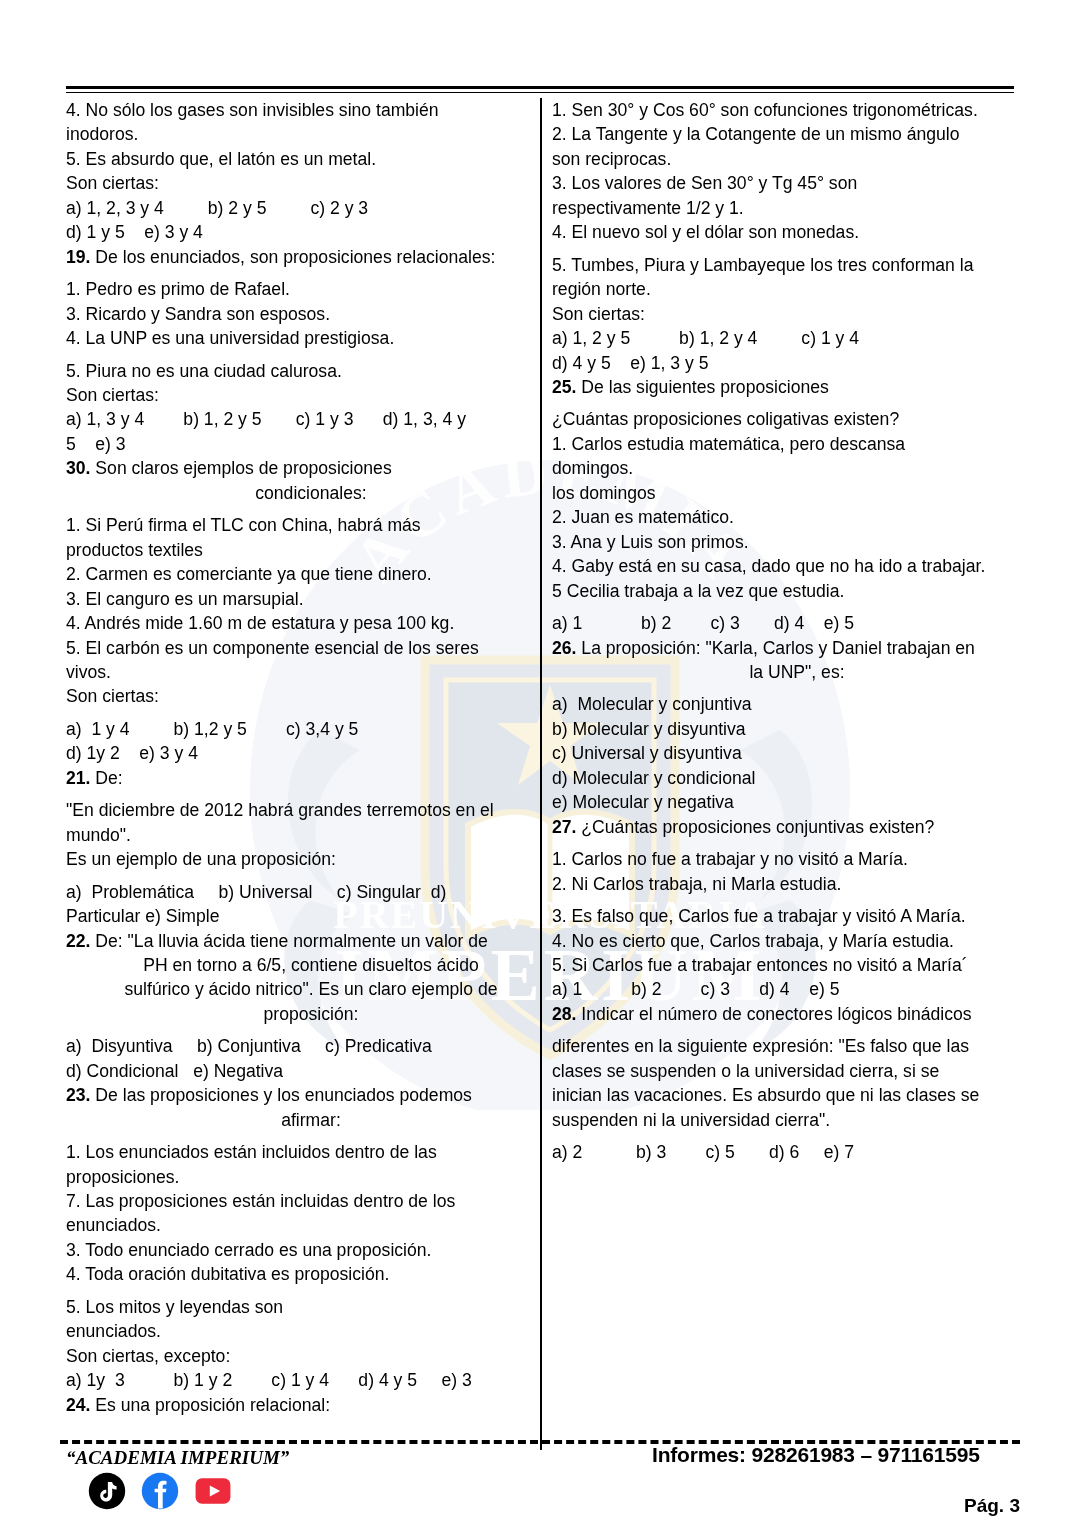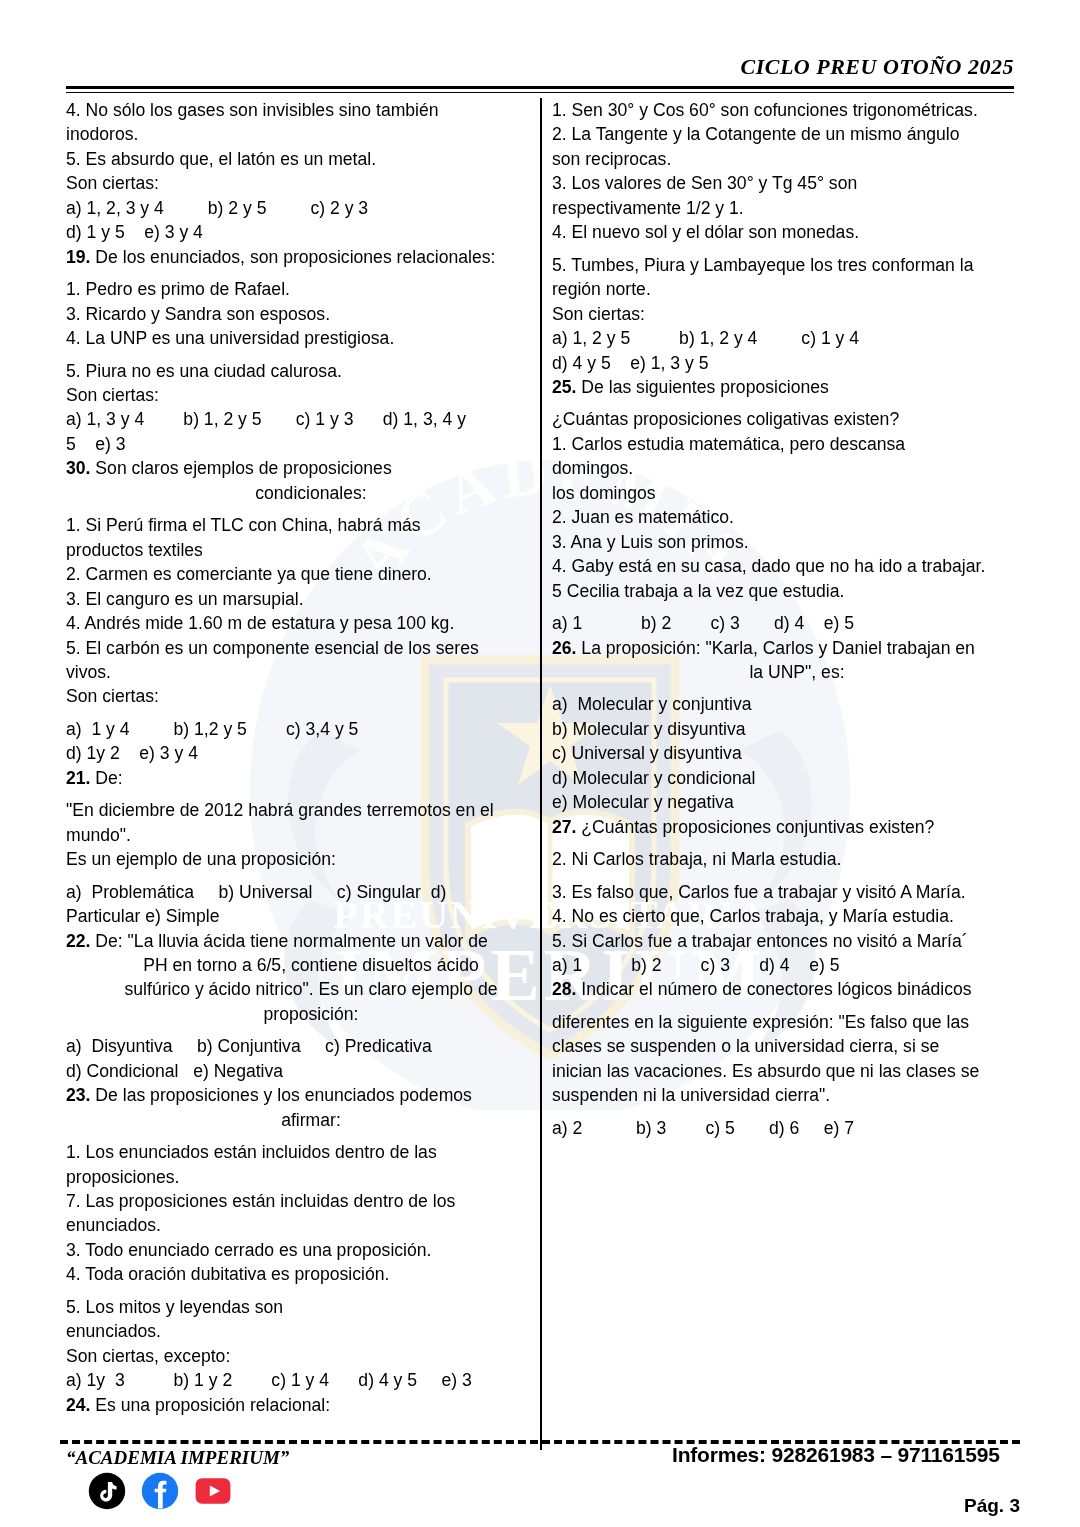--- a/index.html
+++ b/index.html
@@ -124,21 +124,20 @@
     white-space: nowrap;
   }
   .footer-informes {
     left: 652px;
     top: 1443px;
     font-family: "Liberation Sans", sans-serif;
     font-weight: bold;
     font-size: 21px;
     letter-spacing: -0.2px;
     white-space: nowrap;
-    margin-left: 20px;
   }
   .footer-page {
     right: 60px;
     top: 1495px;
     font-family: "Liberation Sans", sans-serif;
     font-weight: bold;
     font-size: 19px;
     white-space: nowrap;
     margin-left: 24px;
   }
@@ -185,21 +184,20 @@
       <text font-family="Liberation Serif, serif" font-size="62" font-weight="bold" fill="#ffffff" letter-spacing="6" opacity="0.95">
         <textPath href="#arcPath" startOffset="50%" text-anchor="middle">ACADEMIA</textPath>
       </text>
 
       <text x="300" y="498" text-anchor="middle" font-family="Liberation Serif, serif" font-size="40" font-weight="bold" fill="#ffffff" letter-spacing="2">PREUNIVERSITARIA</text>
       <text x="300" y="570" text-anchor="middle" font-family="Liberation Serif, serif" font-size="74" font-weight="bold" fill="#ffffff" letter-spacing="4">IMPERIUM</text>
     </svg>
   </div>
 
   <div class="header">
-    <div class="header-right">CICLO  PREU OTOÑO 2025</div>
     <div class="header-rule-1"></div>
     <div class="header-rule-2"></div>
   </div>
 
   <div class="col-divider"></div>
 
   <div class="col col-left" id="left-col">
       <div class="line">4. No sólo los gases son invisibles sino también</div>
       <div class="line">inodoros.</div>
       <div class="line">5. Es absurdo que, el latón es un metal.</div>
@@ -290,20 +288,21 @@
       <div class="line"><span class="q">26.</span><span> La proposición: "Karla, Carlos y Daniel trabajan en</span></div>
       <div class="line indent-1">la UNP", es:</div>
       <div class="gap-sm"></div>
       <div class="line">a)  Molecular y conjuntiva</div>
       <div class="line">b) Molecular y disyuntiva</div>
       <div class="line">c) Universal y disyuntiva</div>
       <div class="line">d) Molecular y condicional</div>
       <div class="line">e) Molecular y negativa</div>
       <div class="line"><span class="q">27.</span><span> ¿Cuántas proposiciones conjuntivas existen?</span></div>
       <div class="gap-sm"></div>
+      <div class="line">1. Carlos no fue a trabajar y no visitó a María.</div>
       <div class="line">2. Ni Carlos trabaja, ni Marla estudia.</div>
       <div class="gap-sm"></div>
       <div class="line">3. Es falso que, Carlos fue a trabajar y visitó A María.</div>
       <div class="line">4. No es cierto que, Carlos trabaja, y María estudia.</div>
       <div class="line">5. Si Carlos fue a trabajar entonces no visitó a María´</div>
       <div class="line">a) 1          b) 2        c) 3      d) 4    e) 5</div>
       <div class="line"><span class="q">28.</span><span> Indicar el número de conectores lógicos binádicos</span></div>
       <div class="gap-sm"></div>
       <div class="line">diferentes en la siguiente expresión: "Es falso que las</div>
       <div class="line">clases se suspenden o la universidad cierra, si se</div>

